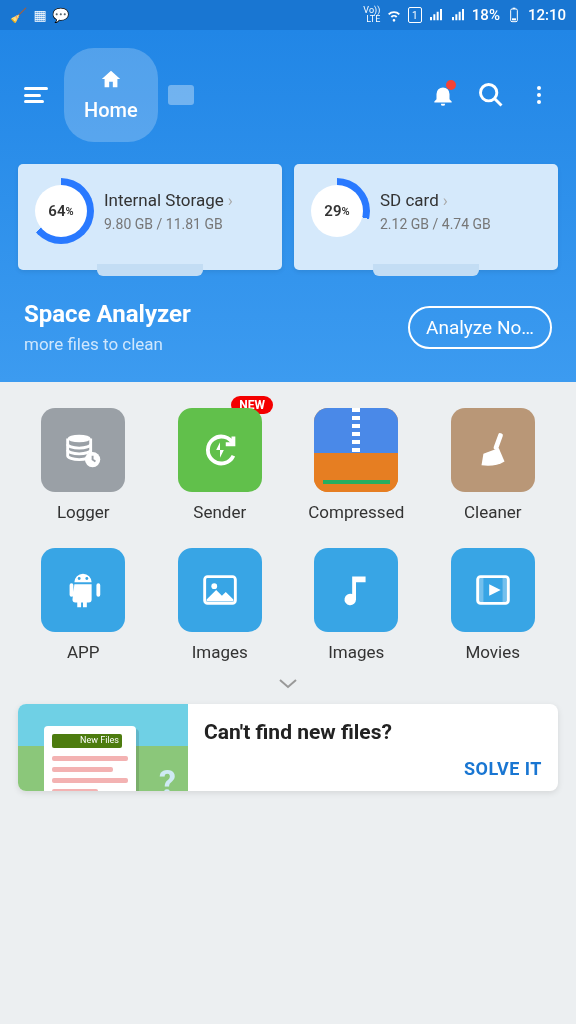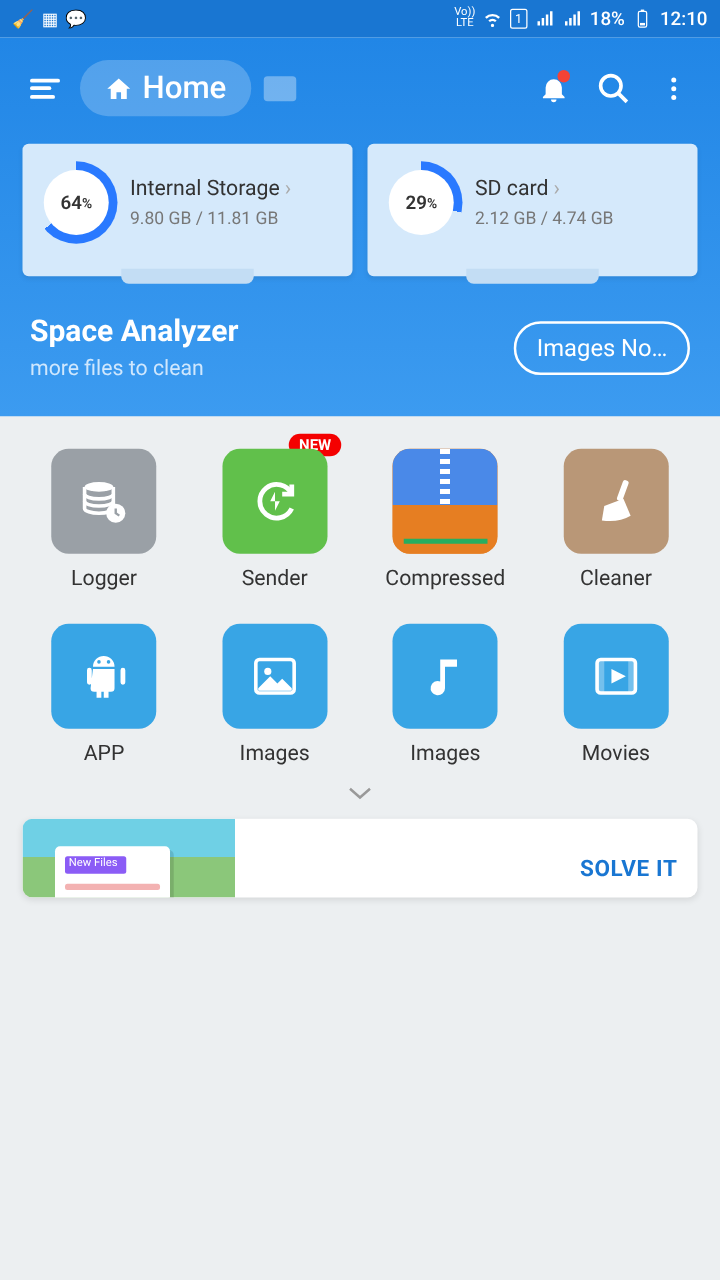--- a/index.html
+++ b/index.html
@@ -12,21 +12,21 @@
 .bat { font-size:15px; font-weight:500; }
 
 
 .app-header { background:linear-gradient(#2186e6, #3c9bf0); padding:18px 18px 0 18px; }
 .topbar { display:flex; align-items:center; gap:10px; }
 .menu-btn { width:36px; height:36px; display:flex; align-items:center; justify-content:center; }
 .menu-lines { width:24px; height:16px; display:flex; flex-direction:column; justify-content:space-between; }
 .menu-lines span { height:3px; background:#fff; border-radius:2px; }
 .menu-lines span:nth-child(2){ width:70%; }
 .menu-lines span:nth-child(3){ width:85%; }
-.home-pill { background:rgba(255,255,255,.22); border-radius:30px; padding:8px 20px; display:flex; align-items:center; gap:8px; color:#fff; font-size:25px; font-weight:500; }
+.home-pill { background:rgba(255,255,255,.22); border-radius:30px; padding:20px 20px; display:flex; align-items:center; gap:8px; color:#fff; font-size:20px; font-weight:500;flex-direction:column; }
 .spacer { flex:1; }
 .top-icon { width:38px; height:38px; display:flex; align-items:center; justify-content:center; position:relative; }
 .dot-badge { position:absolute; top:4px; right:6px; width:10px; height:10px; background:#f44336; border-radius:50%; }
 .chat-sq { width:26px; height:20px; background:rgba(255,255,255,.35); border-radius:3px; }
 
 
 .cards { display:flex; gap:12px; margin-top:22px; }
 .card { flex:1; background:#d5e9fb; border-radius:5px; padding:14px 10px 26px 10px; display:flex; align-items:center; gap:10px; position:relative; box-shadow:0 2px 4px rgba(0,0,0,.08); }
 .card::after { content:""; position:absolute; left:30%; bottom:-6px; width:40%; height:12px; background:#c3ddf4; border-radius:0 0 6px 6px; }
 .ring { width:66px; height:66px; border-radius:50%; position:relative; flex-shrink:0; }
@@ -59,21 +59,21 @@
 
 
 .tile svg { width:46px; height:46px; }
 
 .expand-row { display:flex; justify-content:center; padding:6px 0 14px 0; color:#888; }
 
 
 .promo { margin:0 18px; background:#fff; border-radius:8px; box-shadow:0 2px 6px rgba(0,0,0,.1); display:flex; overflow:hidden; }
 .promo-illus { width:170px; background:linear-gradient(#6fd0e5 48%, #8bc77a 48%); position:relative; flex-shrink:0; }
 .sheet { position:absolute; left:26px; top:22px; width:92px; height:120px; background:#fff; border-radius:4px; box-shadow:3px 3px 0 rgba(0,0,0,.12); padding:8px; }
-.sheet .hdr{ background:#8b5cf6; height:14px; width:49px; border-radius:2px; margin-bottom:8px;}
+.sheet .hdr{ background:#4d7c0f; height:14px; width:70px; border-radius:2px; margin-bottom:8px;text-align:right;}
 .sheet .ln{ height:5px; background:#f3b2b2; margin:6px 0; border-radius:2px;}
 .mag { position:absolute; left:80px; top:100px; }
 .qmark { position:absolute; right:12px; top:58px; color:#cfeaf4; font-size:34px; font-weight:700;}
 .qmark2{ position:absolute; right:30px; top:90px; color:#cfeaf4; font-size:20px; font-weight:700;}
 .promo-txt { padding:16px 16px 12px 16px; flex:1; }
 .promo-txt .h { font-size:21px; font-weight:700; color:#222; }
 .promo-txt .p { font-size:17px; color:#777; margin-top:8px; line-height:1.35; }
 .promo-txt .act { text-align:right; color:#1976d2; font-weight:700; font-size:18px; margin-top:14px; letter-spacing:.5px;}
 
 
@@ -85,21 +85,21 @@
 </head>
 <body>
 
 <div class="status-bar">
   <div class="status-left">
     <span>🧹</span>
     <span>▦</span>
     <span>💬</span>
   </div>
   <div class="status-right">
-    <span class="ico" style="font-size:9px; line-height:1; text-align:center;">Vo)) LTE</span>
+    <span class="ico" style="font-size:9px; line-height:1; text-align:right;">Vo)) LTE</span>
     <span class="ico">
       <svg viewBox="0 0 24 24" fill="#fff">
           <path d="M12 18a2 2 0 100 4 2 2 0 000-4zm-5-4l2 2a4 4 0 016 0l2-2a7 7 0 00-10 0zm-4-4l2 2a10 10 0 0114 0l2-2a13 13 0 00-18 0z"></path>
         </svg>
     </span>
     <span class="ico" style="border:1.5px solid #fff; width:14px; height:16px; font-size:10px; border-radius:2px;">1</span>
     <span class="ico">
       <svg viewBox="0 0 24 24" fill="#fff">
           <path d="M3 20h3v-5H3v5zm5 0h3V11H8v9zm5 0h3V7h-3v13zm5 0h3V3h-3v17z"></path>
         </svg>
@@ -192,21 +192,21 @@
         <div class="card-sub"><span>2.12 GB</span> / <span>4.74 GB</span></div>
       </div>
     </div>
   </div>
 
   <div class="analyzer">
     <div class="an-left">
       <div class="t1">Space Analyzer</div>
       <div class="t2">more files to clean</div>
     </div>
-    <button class="analyze-btn">Images No…</button>
+    <button class="analyze-btn">Analyze No…</button>
   </div>
 </div>
 
 <div class="grid">
 
   <div class="tool">
     <div class="tile bg-grey">
       <svg viewBox="0 0 48 48" fill="#fff">
           <ellipse cx="20" cy="12" rx="12" ry="4"></ellipse>
           <path d="M8 12v6c0 2.2 5.4 4 12 4s12-1.8 12-4v-6" fill="none" stroke="#fff" stroke-width="3"></path>
@@ -314,15 +314,16 @@
         <div class="ln" style="width:85%;"></div>
     </div>
     <div class="qmark">?</div>
     <div class="qmark2">?</div>
     <svg class="mag" width="64" height="64" viewBox="0 0 48 48">
         <circle cx="18" cy="18" r="13" fill="#e8e8e8" stroke="#bbb" stroke-width="4"></circle>
         <rect x="27" y="30" width="16" height="6" rx="3" fill="#bbb" transform="rotate(45 27 30)"></rect>
       </svg>
   </div>
   <div class="promo-txt">
+    <div class="h">Can't find new files?</div>
     <div class="act">SOLVE IT</div>
   </div>
 </div>
 
 </body></html>

